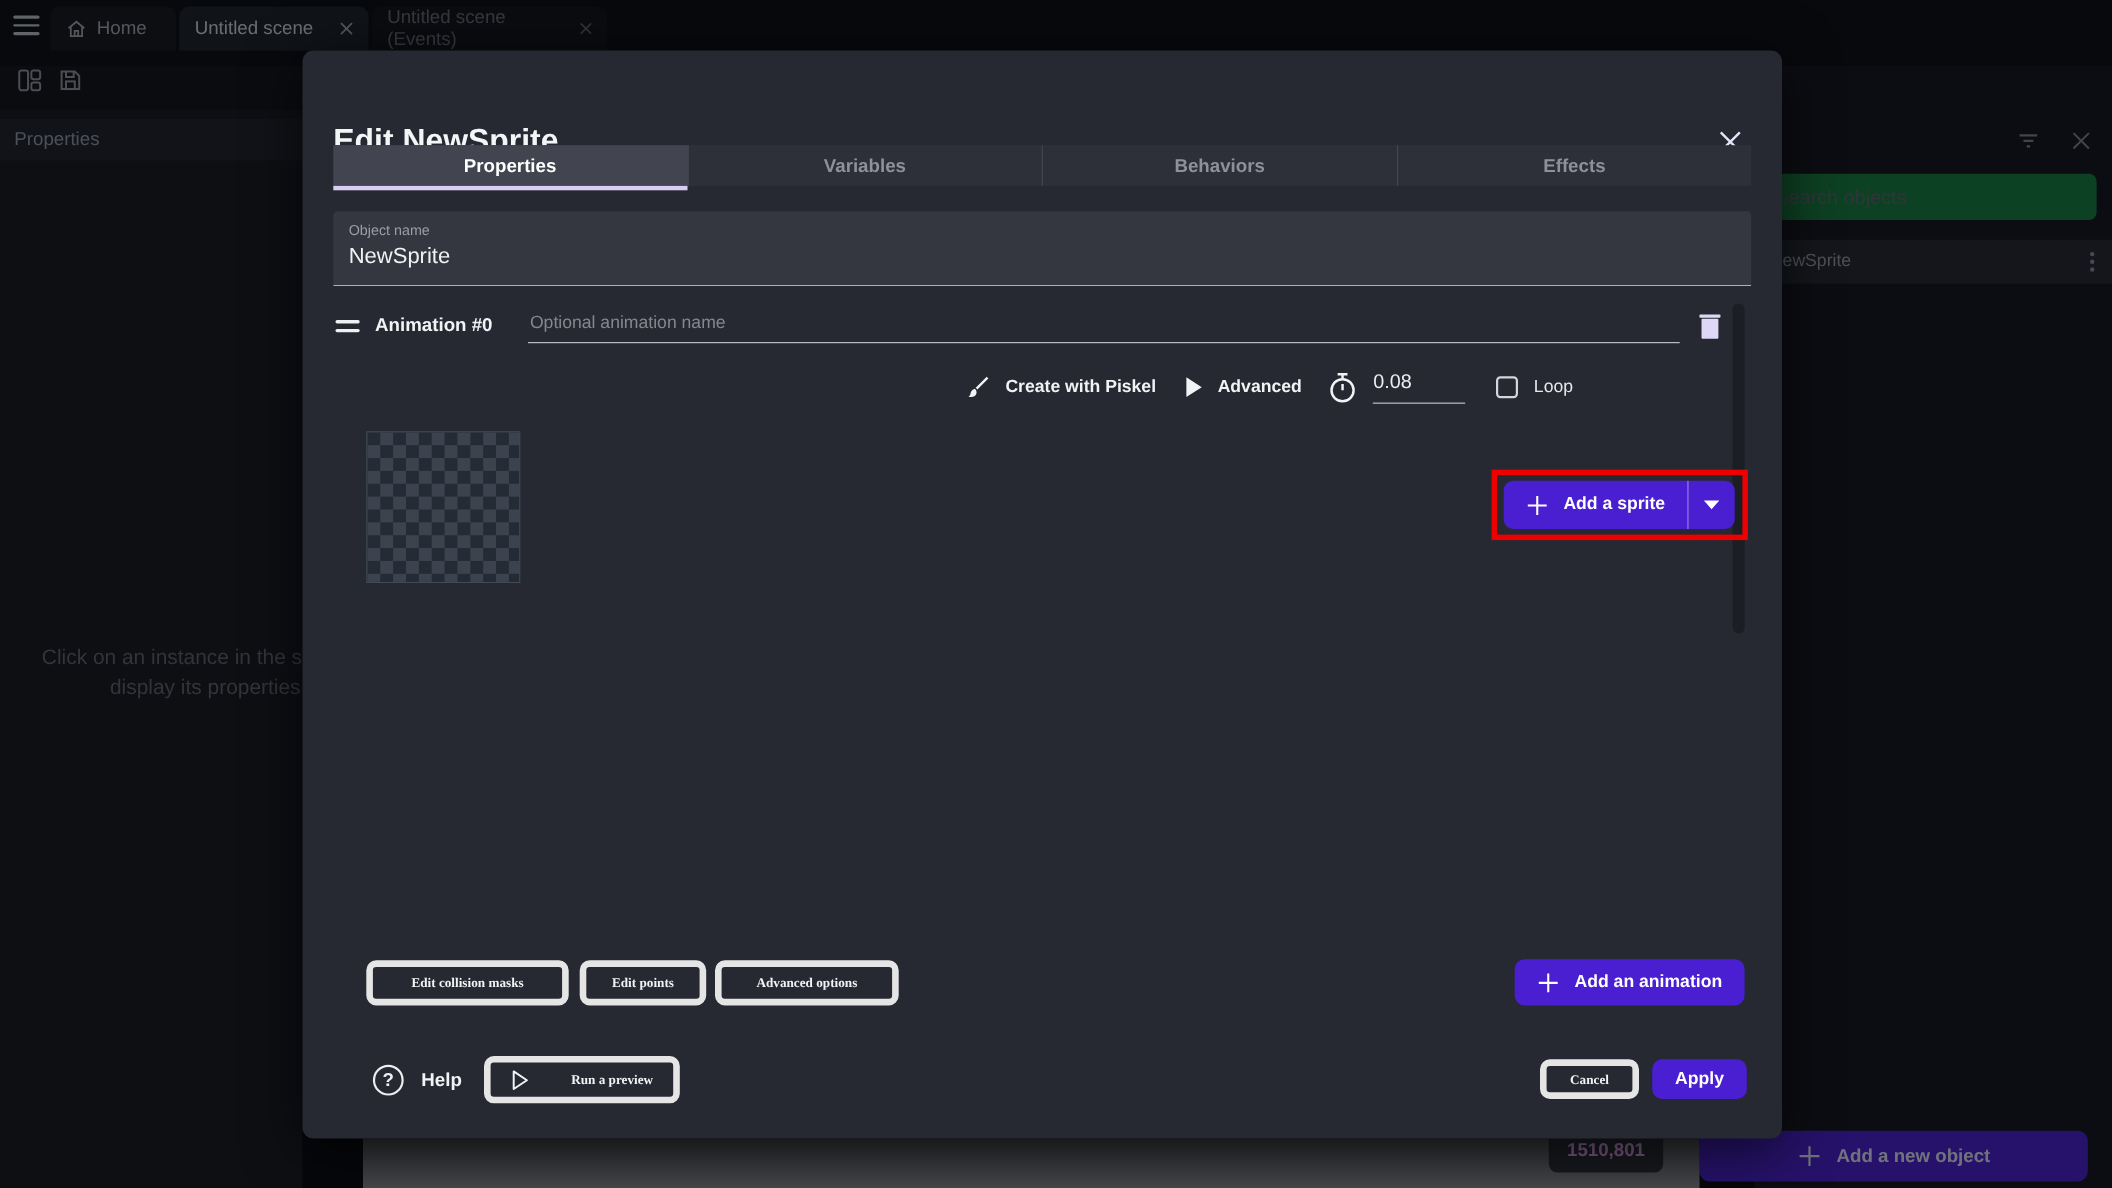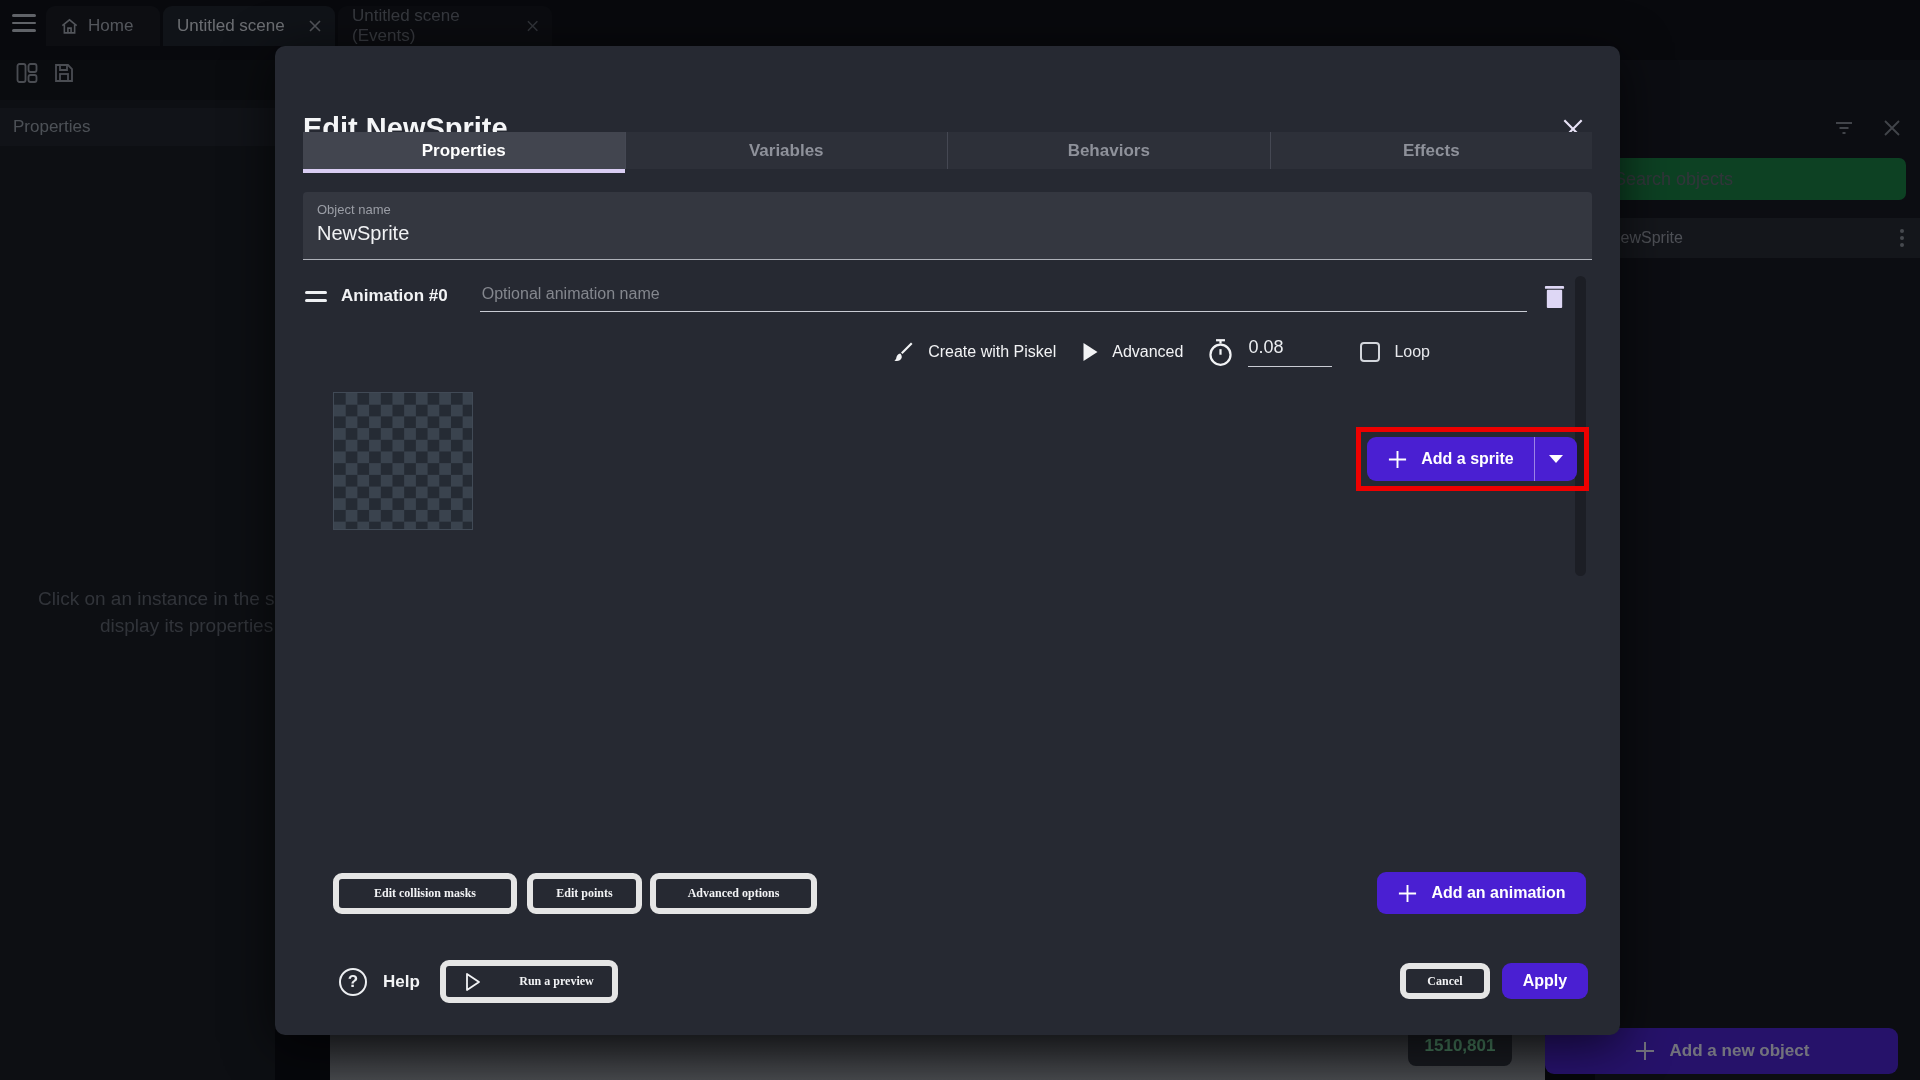--- a/index.html
+++ b/index.html
@@ -44,21 +44,21 @@
   .kebab i { width:4px; height:4px; border-radius:50%; background:#8d9098; }
   #add-new-object { position:absolute; left:1545px; top:1028px; width:353px; height:46px; background:#4a1fd2;
     border-radius:9px; display:flex; align-items:center; justify-content:center; gap:14px;
     color:#e8e6f6; font-size:17px; font-weight:bold; cursor:pointer; }
 
   
   #canvas-strip { position:absolute; left:330px; top:1035px; width:1215px; height:45px;
     background:linear-gradient(#55575b,#8e9094); }
   #coords-chip { position:absolute; left:1408px; top:1026px; width:104px; height:40px; background:#2a2c33;
     border-radius:8px; display:flex; align-items:center; justify-content:center;
-    color:#86efac; font-size:17px; font-weight:bold; }
+    color:#f0abfc; font-size:17px; font-weight:bold; }
 
   
   #backdrop { position:absolute; left:0; top:0; width:1920px; height:1080px;
     background:rgba(6,7,11,0.52); z-index:40; }
 
   
   #modal { position:absolute; left:275px; top:46px; width:1345px; height:989px; background:#262932;
     border-radius:10px; box-shadow:0 10px 50px rgba(0,0,0,.65); z-index:50; }
   #modal-title { position:absolute; left:28px; top:66px; font-size:29px; font-weight:bold; color:#f4f5f7; }
   #modal-close { position:absolute; right:34px; top:70px; width:26px; height:26px; color:#e7e2f6; cursor:pointer; }
@@ -80,21 +80,21 @@
   #anim-row { position:absolute; left:28px; top:232px; width:1289px; height:36px; display:flex; align-items:center; }
   .drag-handle { width:22px; margin-left:2px; margin-right:14px; cursor:grab; }
   .drag-handle span { display:block; height:3px; background:#eef0f3; border-radius:2px; margin:5px 0; }
   #anim-label { font-size:17px; font-weight:bold; color:#f2f3f5; margin-right:32px; white-space:nowrap; }
   #anim-name-input { flex:1; background:transparent; border:none; border-bottom:1px solid #c9ccd4; outline:none;
     color:#e8e9ee; font-size:16px; padding:4px 2px 8px; font-family:inherit; margin-right:16px; }
   #anim-name-input::placeholder { color:#84878e; }
   .trash-filled { width:23px; height:27px; color:#ded7f5; cursor:pointer; margin-right:26px; }
 
   #piskel-row { position:absolute; right:190px; top:284px; height:44px; display:flex; align-items:center; }
-  .inline-btn { display:flex; align-items:center; gap:13px; color:#f2f3f5; font-size:16px; font-weight:normal;
+  .inline-btn { display:flex; align-items:center; gap:13px; color:#f2f3f5; font-size:16px; font-weight:bold;
     cursor:pointer; white-space:nowrap; }
   .brush-icon,.play-filled,.stopwatch-icon { color:#f2f3f5; }
   #frame-input { width:84px; background:transparent; border:none; border-bottom:1px solid #c9ccd4; outline:none;
     color:#eceef1; font-size:18px; padding-bottom:8px; font-family:inherit; }
   .checkbox { width:20px; height:20px; border:2px solid #d3d6dc; border-radius:4px; cursor:pointer; }
   #loop-label { color:#e7e8ec; font-size:16px; margin-left:14px; }
 
   #modal-scrollbar { position:absolute; left:1300px; top:230px; width:11px; height:300px; background:#1c1e25;
     border-radius:6px; }
 

